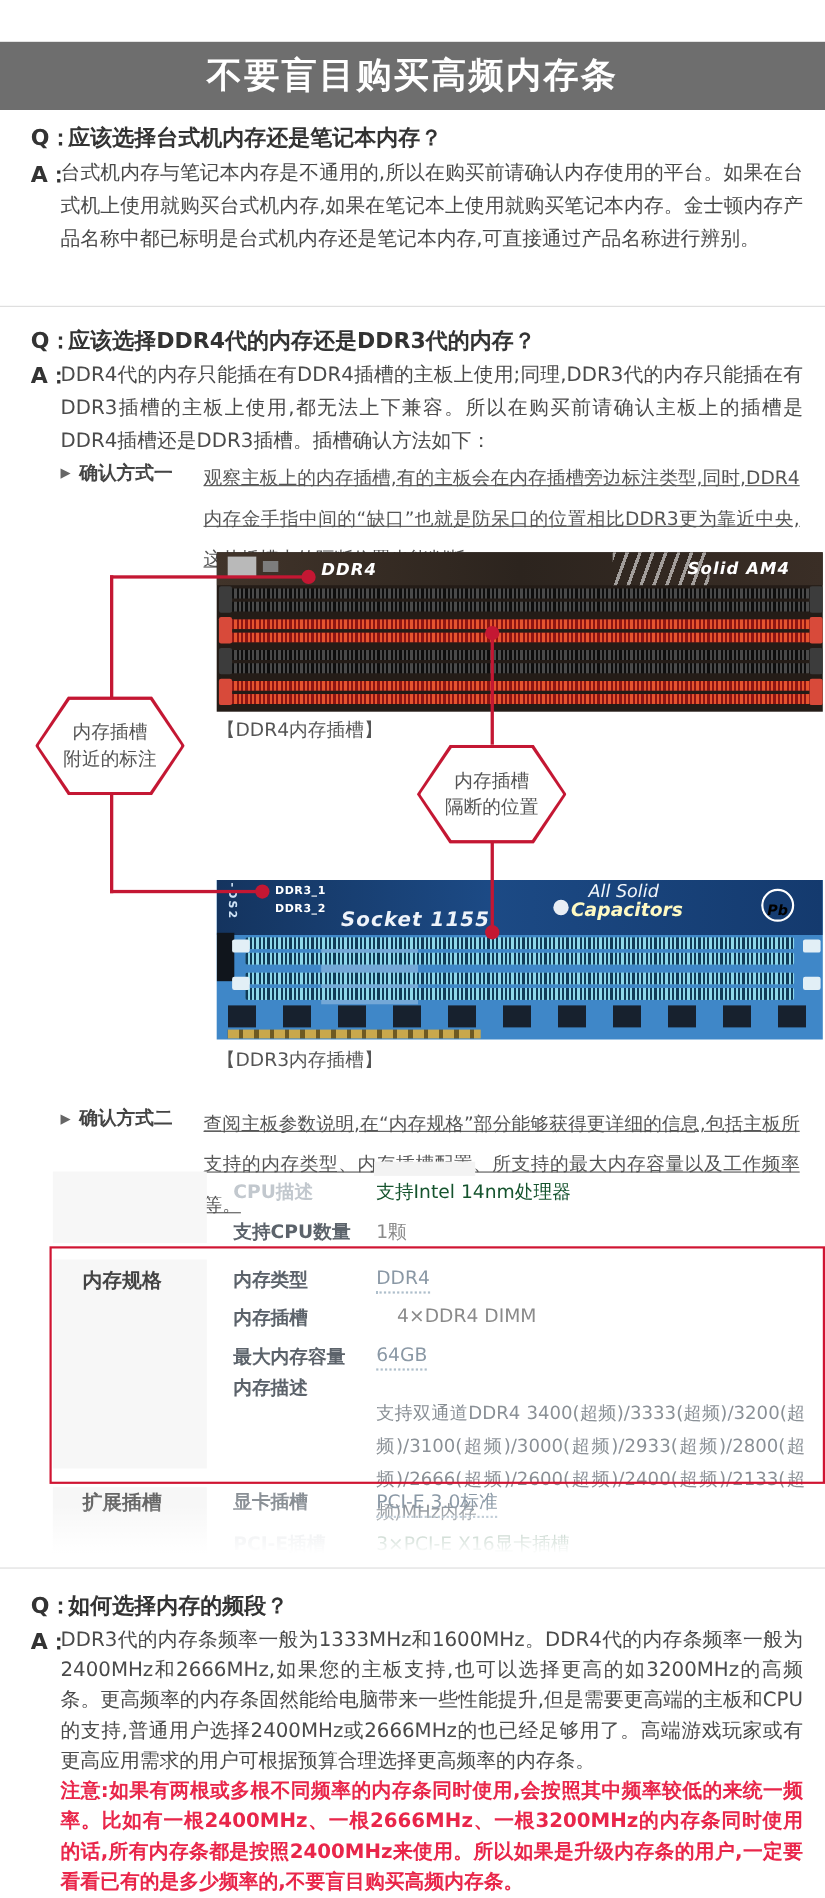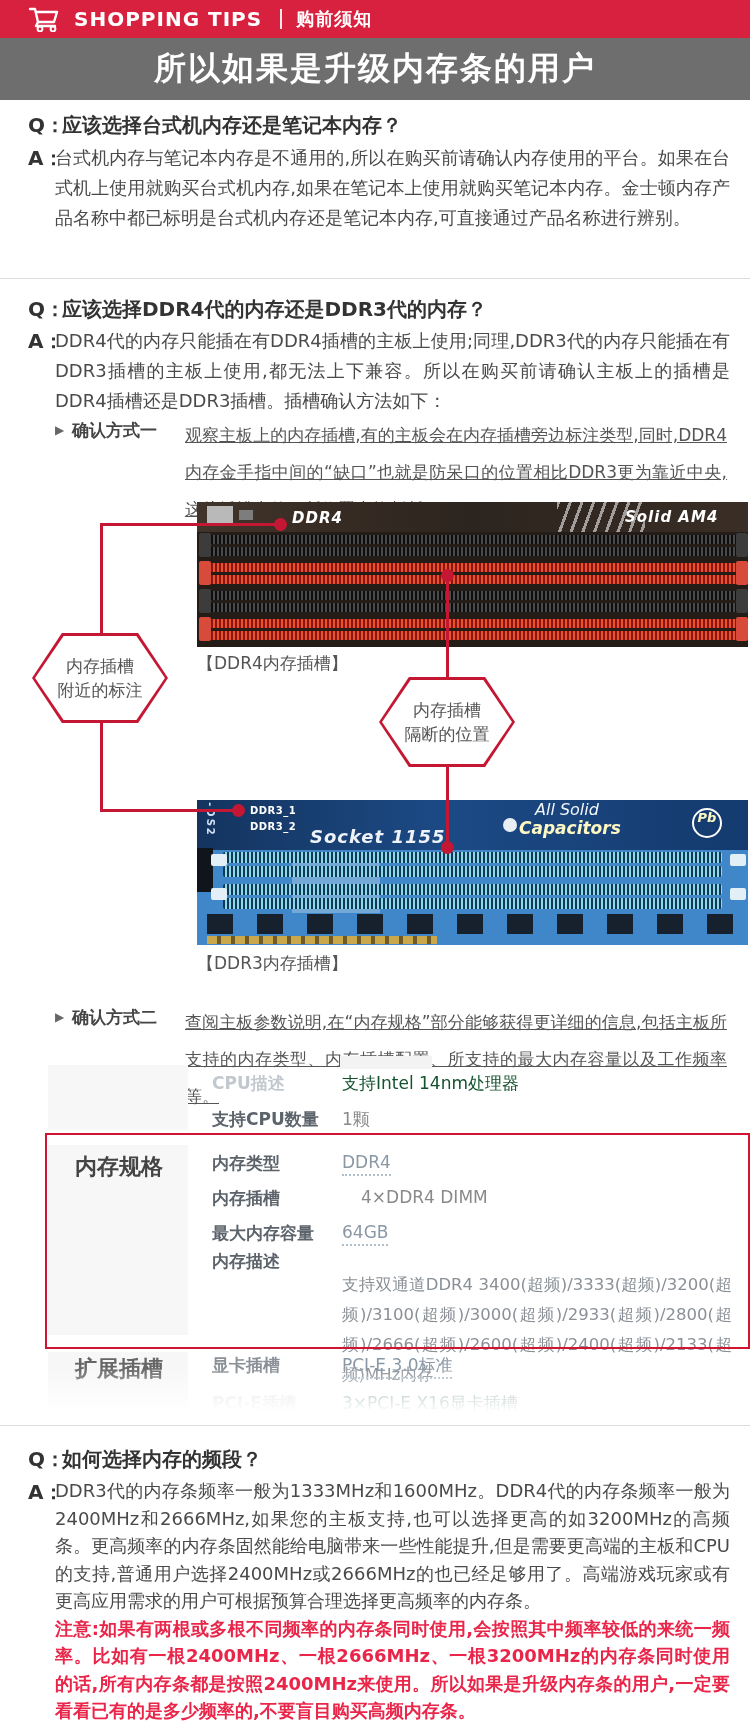--- a/index.html
+++ b/index.html
@@ -65,69 +65,56 @@
   .d3strip{position:absolute;left:0;top:0;width:100%;height:50px;
            background:linear-gradient(90deg,#14345f,#1c4a85 45%,#143a6e);}
   .d3side{position:absolute;left:-4px;top:14px;color:#cfe2f5;font-size:10px;font-weight:bold;transform:rotate(90deg);letter-spacing:2px;}
   .d3s1{position:absolute;left:53px;top:5px;color:#fff;font-size:10px;font-weight:bold;letter-spacing:.5px;}
   .d3s2{position:absolute;left:53px;top:21px;color:#fff;font-size:10px;font-weight:bold;letter-spacing:.5px;}
   .d3sock{position:absolute;left:113px;top:26px;color:#eef3fa;font-size:18px;font-weight:bold;font-style:italic;letter-spacing:1px;}
   .d3cap1{position:absolute;left:338px;top:0px;color:#f2f6fb;font-size:16px;font-weight:normal;font-style:italic;}
   .d3cap2{position:absolute;left:322px;top:18px;color:#fef9c3;font-size:17px;font-weight:bold;font-style:italic;}
   .d3capdot{position:absolute;left:306px;top:18px;width:14px;height:14px;border-radius:50%;background:#e9eef5;}
   .d3pb{position:absolute;left:495px;top:8px;width:26px;height:26px;border:2px solid #fff;border-radius:50%;
-        color:#fef9c3;font-size:13px;font-weight:bold;font-style:italic;display:flex;align-items:flex-start;justify-content:center;}
+        color:#000000;font-size:13px;font-weight:bold;font-style:italic;display:flex;align-items:flex-end;justify-content:center;}
   .d3bar{position:absolute;left:26px;right:26px;height:11px;border-radius:2px;
          background:repeating-linear-gradient(90deg,#0f3a57 0 2px,#8fd8ea 2px 4px);background-color:#7fcfe4;}
   .d3latch{position:absolute;width:16px;height:12px;background:#e2eff6;border-radius:2px;z-index:2;}
   .d3blk{position:absolute;left:0px;top:48px;width:16px;height:44px;background:#10151c;}
   .d3comp{position:absolute;left:10px;right:0;top:114px;height:20px;
           background:repeating-linear-gradient(90deg,#17212e 0 26px,rgba(0,0,0,0) 26px 50px);}
   .d3gold{position:absolute;left:10px;top:136px;width:230px;height:8px;
           background:repeating-linear-gradient(90deg,#c9a84c 0 10px,#6e5a22 10px 14px);}
   .d3wm{position:absolute;left:95px;top:55px;width:88px;height:58px;background:rgba(255,255,255,.28);}
 
   
   .spec-colbg{background:#f7f7f7;left:48px;width:140px;}
   .sp-label{color:#5c636b;font-weight:bold;font-size:17px;}
   .sp-label.faded{color:#c2c8ce;}
   .sp-val{color:#8a8a8a;font-size:17px;}
   .sp-val.faded{color:#14532d;}
   .sp-tip{color:#8a98a5;border-bottom:2px dotted #aebecb;padding-bottom:2px;cursor:pointer;}
-  .sp-head{color:#444;font-weight:bold;font-size:22px;}
+  .sp-head{color:#444;font-weight:bold;font-size:18px;}
   .redbox{left:45px;top:1133px;width:701px;height:212px;border:2px solid #d01432;z-index:5;}
   .sp-desc{left:342px;width:390px;color:#8a9096;font-size:16.5px;line-height:30px;text-align:justify;margin-top:20px;}
   .fadebot{left:40px;top:1368px;width:710px;height:50px;z-index:6;
            background:linear-gradient(180deg,rgba(255,255,255,0),rgba(255,255,255,.96) 85%);}
   .ghost{left:340px;top:1056px;width:92px;height:13px;background:#f3f3f3;}
 
   
   .a3 .body p{margin:0;line-height:27.5px;font-size:18px;text-align:justify;}
   .a3 .body p.warn{color:#e9264a;font-weight:bold;}
 </style>
 </head>
 <body>
 
 <div id="page">
 
-  <div class="abs topbar">
-    <svg class="cart" viewBox="0 0 34 26">
-      <g fill="none" stroke="#fff" stroke-width="2.4" stroke-linecap="round" stroke-linejoin="round">
-        <path d="M2 3 h5 l3 13 h16 l3 -10 h-20"></path>
-        <path d="M10 16 l-2 4 h19"></path>
-      </g>
-      <circle cx="12" cy="23" r="2.4" fill="none" stroke="#fff" stroke-width="2"></circle>
-      <circle cx="25" cy="23" r="2.4" fill="none" stroke="#fff" stroke-width="2"></circle>
-    </svg>
-    <span class="brand">SHOPPING TIPS</span>
-    <div class="hdr-div"></div>
-    <span class="subbrand">购前须知</span>
-  </div>
   <div class="abs banner">
-    <span>所以如果是升级内存条的用户</span>
+    <span>不要盲目购买高频内存条</span>
   </div>
 
   <div class="abs qrow" style="top:112px">
     <span class="pfx">Q：</span>
     <span>应该选择台式机内存还是笔记本内存？</span>
   </div>
   <div class="abs arow" style="top:143px">
     <span class="pfx">A：</span>
     <div class="body">台式机内存与笔记本内存是不通用的,所以在购买前请确认内存使用的平台。如果在台式机上使用就购买台式机内存,如果在笔记本上使用就购买笔记本内存。金士顿内存产品名称中都已标明是台式机内存还是笔记本内存,可直接通过产品名称进行辨别。</div>
   </div>

